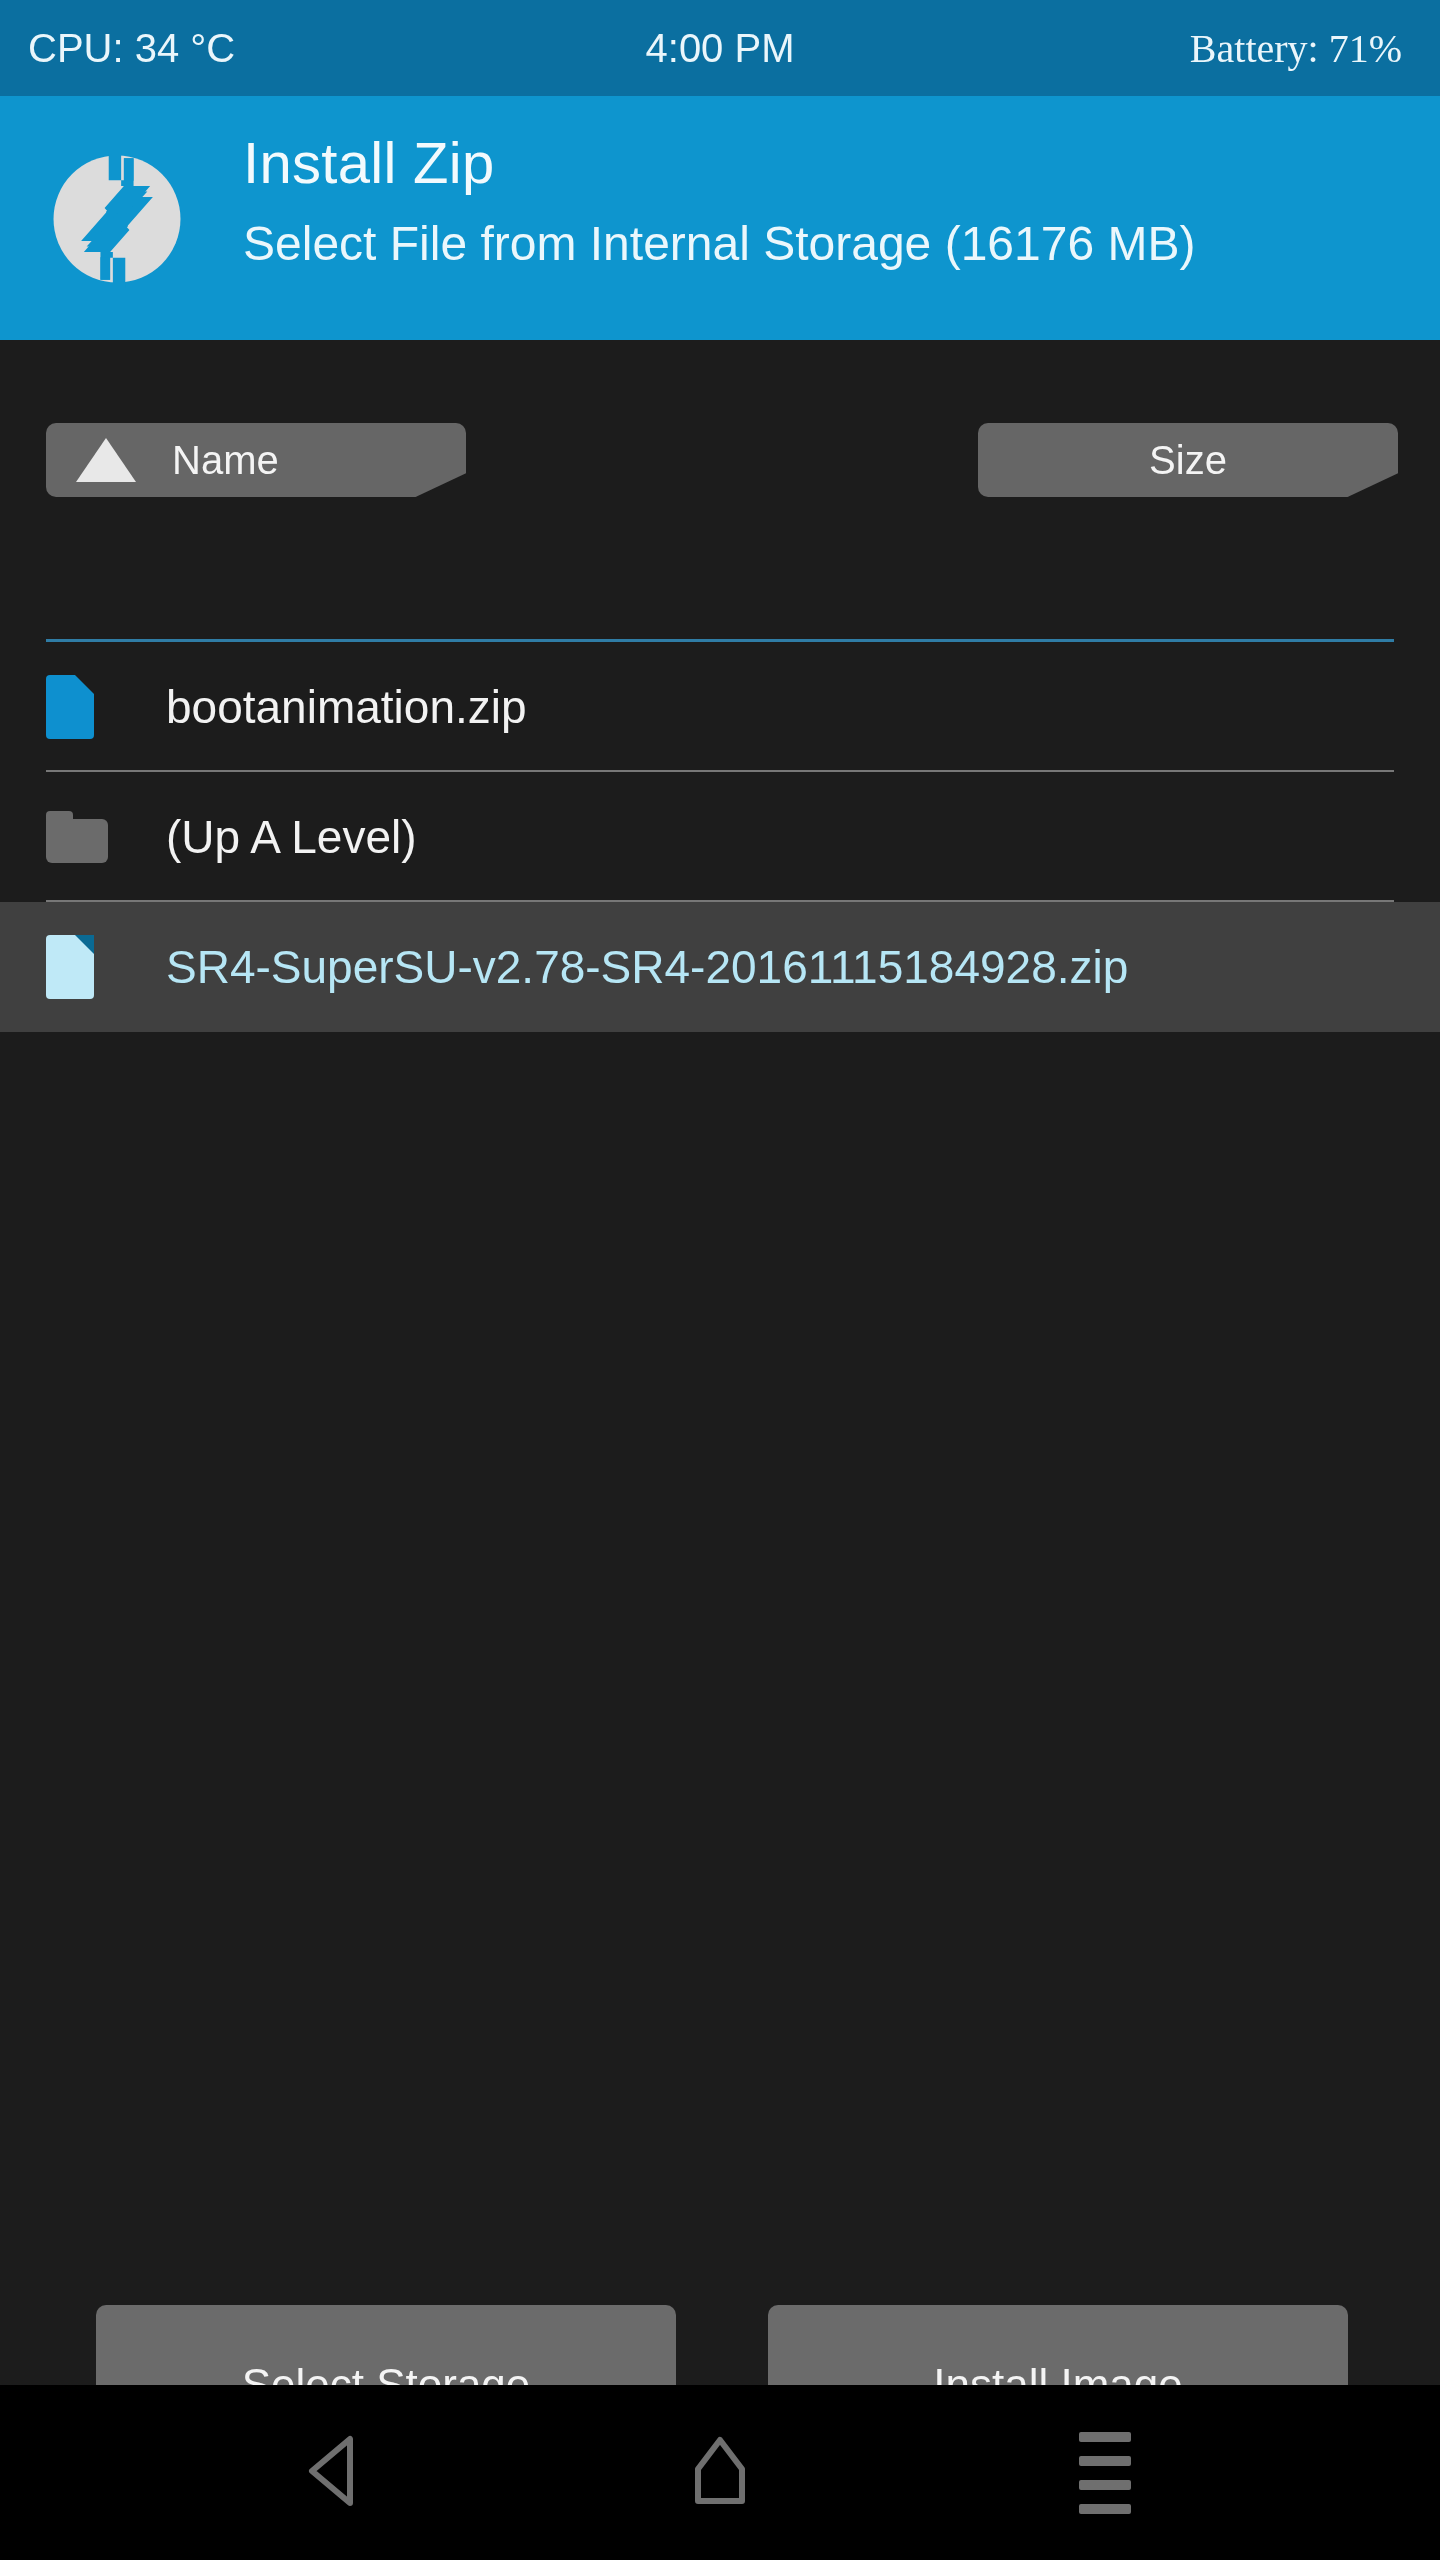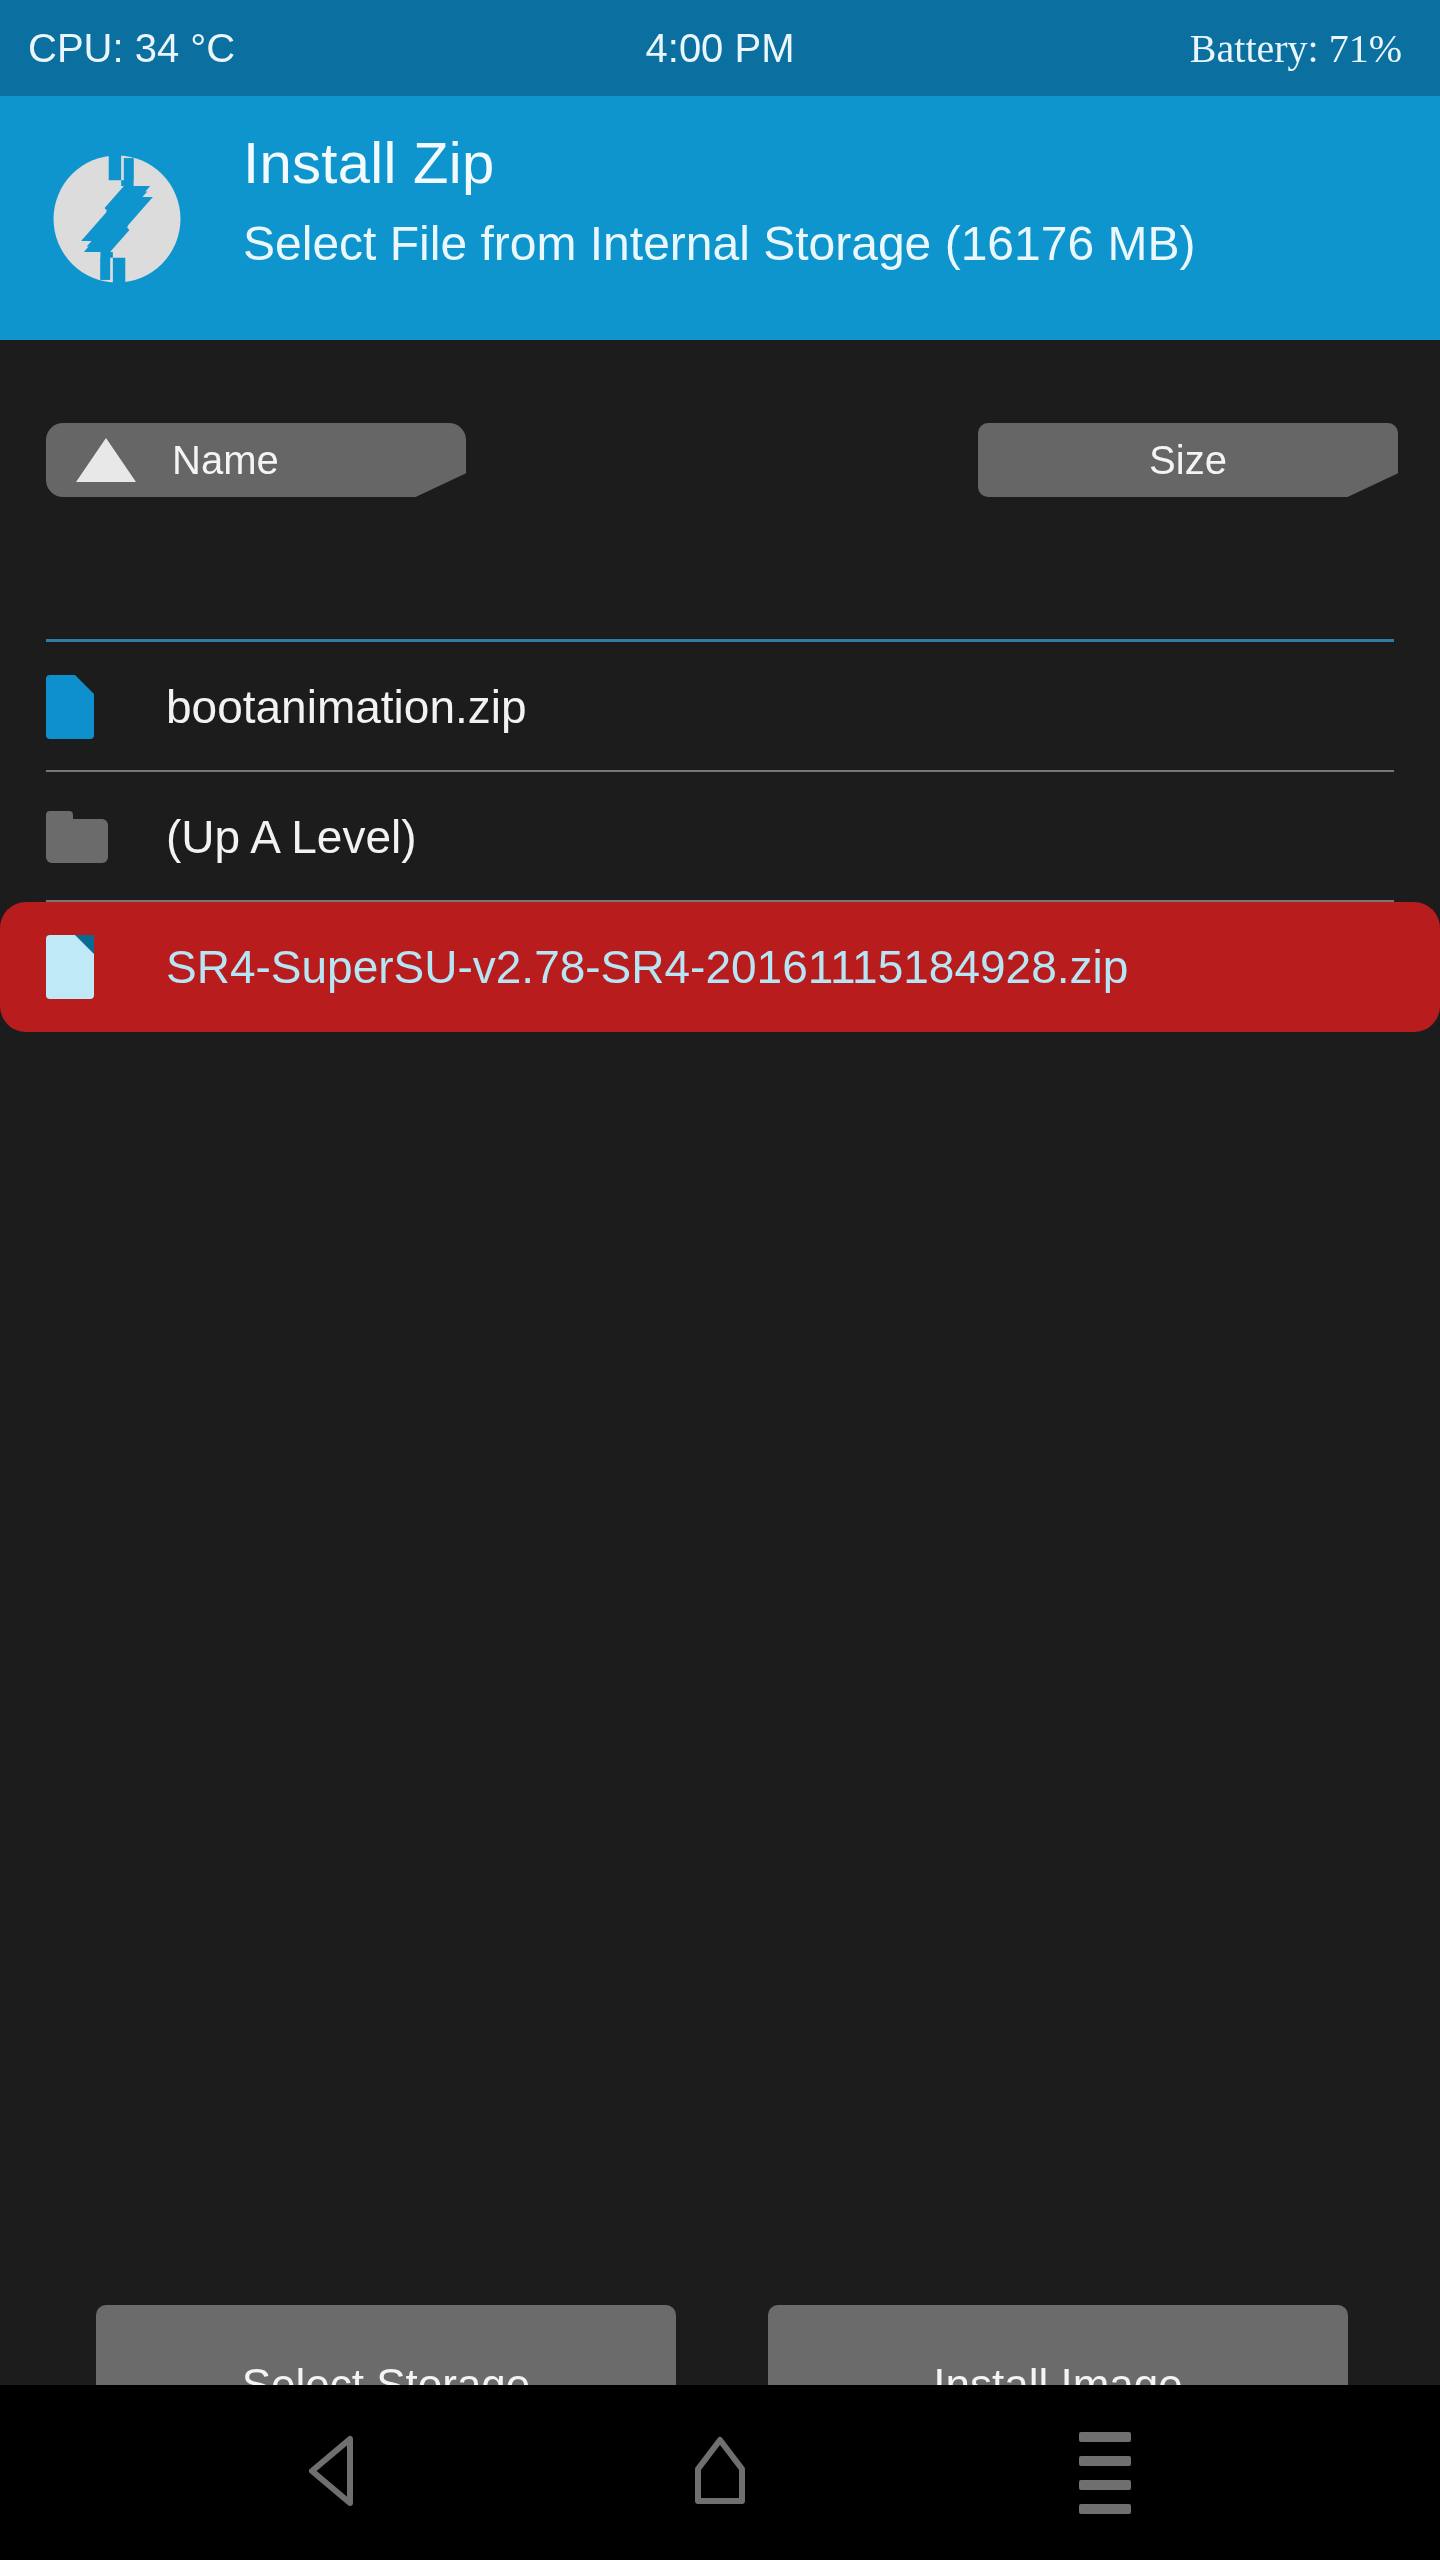--- a/index.html
+++ b/index.html
@@ -38,21 +38,21 @@
 
   
   .sortrow { position:absolute; top:83px; left:0; width:1440px; height:74px; }
   .sortbtn {
     position:absolute; top:0; height:74px;
     background:#666666; color:#f4f4f4; font-size:40px;
     display:flex; align-items:center; justify-content:center;
     border-radius:10px;
     clip-path: polygon(0 0, 100% 0, 100% 68%, 88% 100%, 0 100%);
   }
-  .sortbtn.b1 { left:46px;  width:420px; justify-content:flex-start; padding-left:0;border-radius:17px; }
+  .sortbtn.b1 { left:46px;  width:420px; justify-content:flex-start; padding-left:0; }
   .sortbtn.b2 { left:512px; width:420px; }
   .sortbtn.b3 { left:978px; width:420px; }
   .sort-tri {
     width:0; height:0; margin-left:30px; margin-right:36px;
     border-left:30px solid transparent;
     border-right:30px solid transparent;
     border-bottom:44px solid #e8e8e8;
   }
 
   
@@ -64,21 +64,21 @@
     position:absolute; top:299px; left:46px; width:1348px; height:3px;
     background:#2f7ca5;
   }
 
   
   .list { position:absolute; top:302px; left:0; width:1440px; }
   .row {
     position:relative; height:130px; width:1440px;
     display:flex; align-items:center;
   }
-  .row.selected { background:#b91c1c;border-radius:26px; }
+  .row.selected { background:#404040; }
   .row-rule {
     position:absolute; bottom:0; left:46px; width:1348px; height:2px;
     background:#777777;
   }
   .row.selected .row-rule { background:transparent; }
   .icon-wrap { width:120px; margin-left:46px; display:flex; align-items:center; justify-content:flex-start; }
   .row-label { font-size:46px; color:#f2f2f2; }
   .row.selected .row-label { color:#b6e6f5; }
 
   

